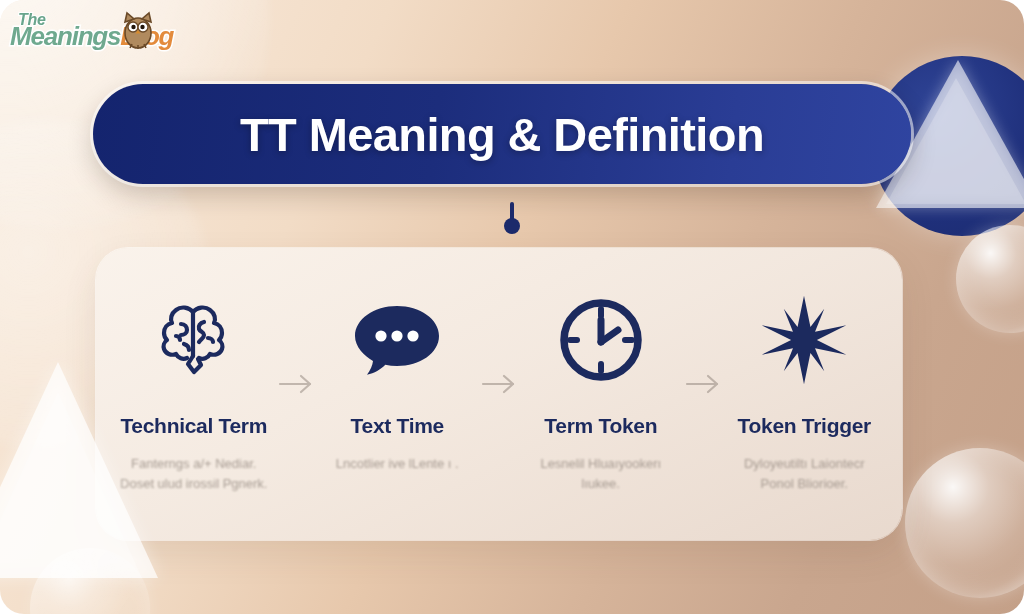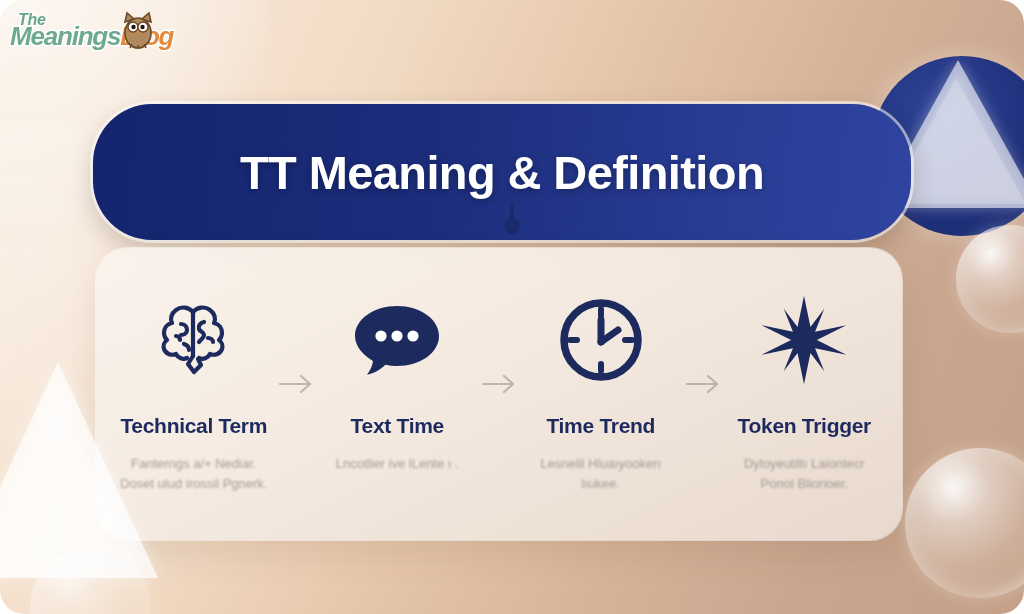--- a/index.html
+++ b/index.html
@@ -138,26 +138,26 @@
     paint-order: stroke fill;
   }
   .logo-m1 { color: #6fa98f; }
   .logo-m2 { color: #e38b3c; }
   .owl { position: absolute; left: 105px; top: 0px; }
 
   
   #banner {
     position: absolute;
     left: 93px; top: 84px;
-    width: 818px; height: 136px;
+    width: 818px; height: 100px;
     border-radius: 59px;
     background: linear-gradient(96deg, #14246e 0%, #1c2d7c 42%, #2a3d95 78%, #2f44a0 100%);
     box-shadow: 0 0 0 3px rgba(255,255,255,0.55),
                 0 10px 26px rgba(40,25,10,0.22);
-    display: flex; align-items: center; justify-content: center; margin-top: 20px;
+    display: flex; align-items: center; justify-content: center;
   }
   #banner-title {
     color: #ffffff;
     font-size: 47px;
     font-weight: bold;
     letter-spacing: -0.6px;
     text-shadow: 0 2px 7px rgba(0,0,0,0.30);
     white-space: nowrap;
   }
 
@@ -308,21 +308,21 @@
           <svg width="92" height="92" viewBox="0 0 92 92" fill="none" stroke="#1c2a5e">
             <circle cx="46" cy="46" r="37" stroke-width="7.5"></circle>
             <path d="M46 15v7" stroke-width="6" stroke-linecap="round"></path>
             <path d="M46 70v7" stroke-width="6" stroke-linecap="round"></path>
             <path d="M15 46h7" stroke-width="6" stroke-linecap="round"></path>
             <path d="M70 46h7" stroke-width="6" stroke-linecap="round"></path>
             <path d="M46 26v22" stroke-width="7" stroke-linecap="round"></path>
             <path d="M46 48l17-12" stroke-width="7" stroke-linecap="round"></path>
           </svg>
         </div>
-        <div class="step-title">Time Trend</div>
+        <div class="step-title">Term Token</div>
         <div class="step-desc">Lesnelil Hluaıyookerı lıukee.</div>
       </div>
 
       <div class="arrow">
         <svg width="36" height="22" viewBox="0 0 36 22" fill="none" stroke="#7b6f66" stroke-width="2.2" stroke-linecap="round" stroke-linejoin="round">
           <path d="M2 11h30"></path>
             <path d="M23 3l9 8-9 8"></path>
         </svg>
       </div>
 

